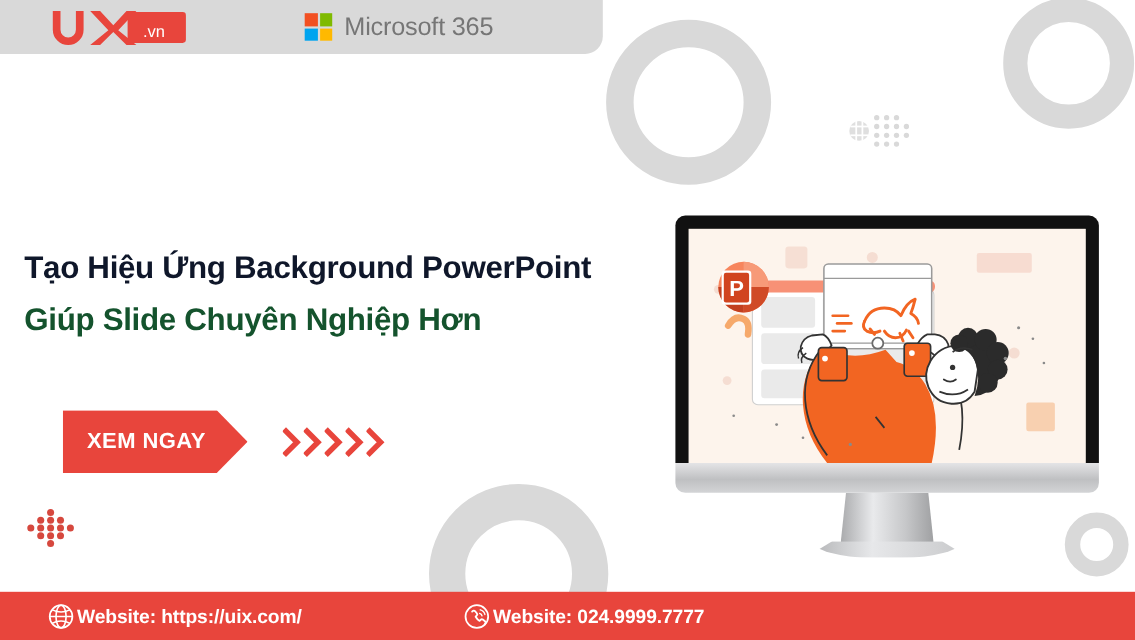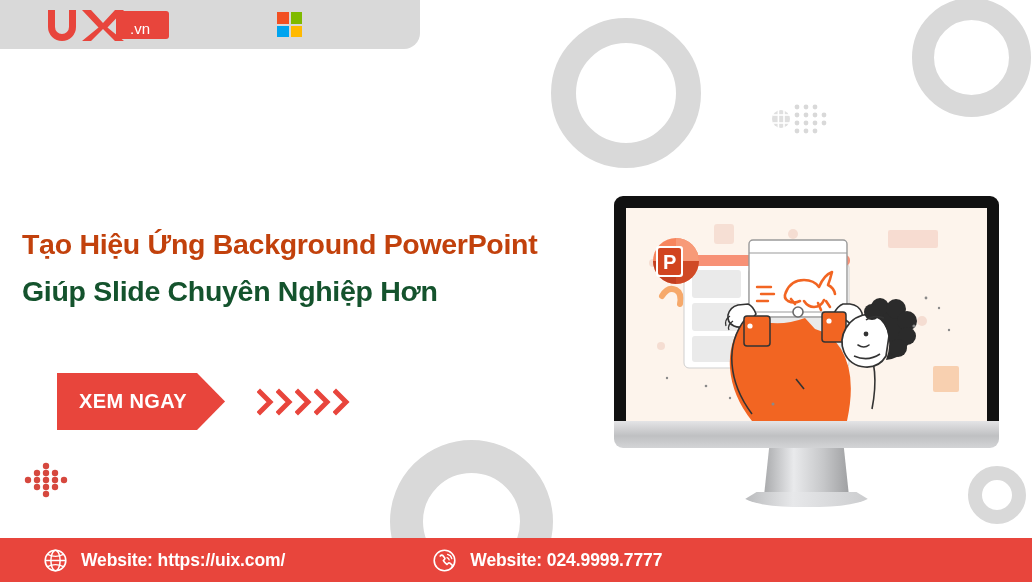--- a/index.html
+++ b/index.html
@@ -59,21 +59,21 @@
   }
   .dotgrid-red {
     left: 22px; top: 462px;
     width: 48px; height: 42px;
   }
 
   
   #header-bar {
     position: absolute;
     left: 0; top: 0;
-    width: 420px;
+    width: 548px;
     height: 49px;
     background: #d9d9d9;
     border-bottom-right-radius: 16px;
     border-top-right-radius: 0;
     display: flex;
     align-items: center;
   }
   #uix-logo {
     margin-left: 44px;
     display: flex;
@@ -109,21 +109,21 @@
     top: 221px;
     width: 580px;
   }
   .headline-line {
     font-size: 28.5px;
     font-weight: bold;
     line-height: 47px;
     letter-spacing: -0.3px;
     white-space: nowrap;
   }
-  #headline-line1 { color: #c2410c; }
+  #headline-line1 { color: #0f172a; }
   #headline-line2 { color: #14532d; }
 
   
   #cta-row {
     position: absolute;
     left: 42px;
     top: 373px;
     display: flex;
     align-items: center;
     padding-left: 15px;
@@ -213,21 +213,21 @@
     bottom: 0;
     width: 1032px;
     height: 44px;
     background: #e8453c;
     display: flex;
     align-items: center;
   }
   .footer-item {
     display: flex;
     align-items: center;
-    gap: 13px;
+    gap: 2px;
     color: #ffffff;
   }
   #footer-website { margin-left: 43px; }
   #footer-hotline { margin-left: 147px; }
   .footer-text {
     font-size: 17.5px;
     font-weight: bold;
     color: #ffffff;
     white-space: nowrap;
     letter-spacing: -0.1px;
@@ -299,20 +299,21 @@
       </svg>
     </div>
 
     <div id="ms365">
       <div id="ms-squares">
         <i style="background:#f25022"></i>
         <i style="background:#7fba00"></i>
         <i style="background:#00a4ef"></i>
         <i style="background:#ffb900"></i>
       </div>
+      <span id="ms365-label">Microsoft 365</span>
     </div>
   </div>
 
   <div id="headline">
     <div class="headline-line" id="headline-line1">Tạo Hiệu Ứng Background PowerPoint</div>
     <div class="headline-line" id="headline-line2">Giúp Slide Chuyên Nghiệp Hơn</div>
   </div>
 
   <div id="cta-row">
     <button id="cta-button">

